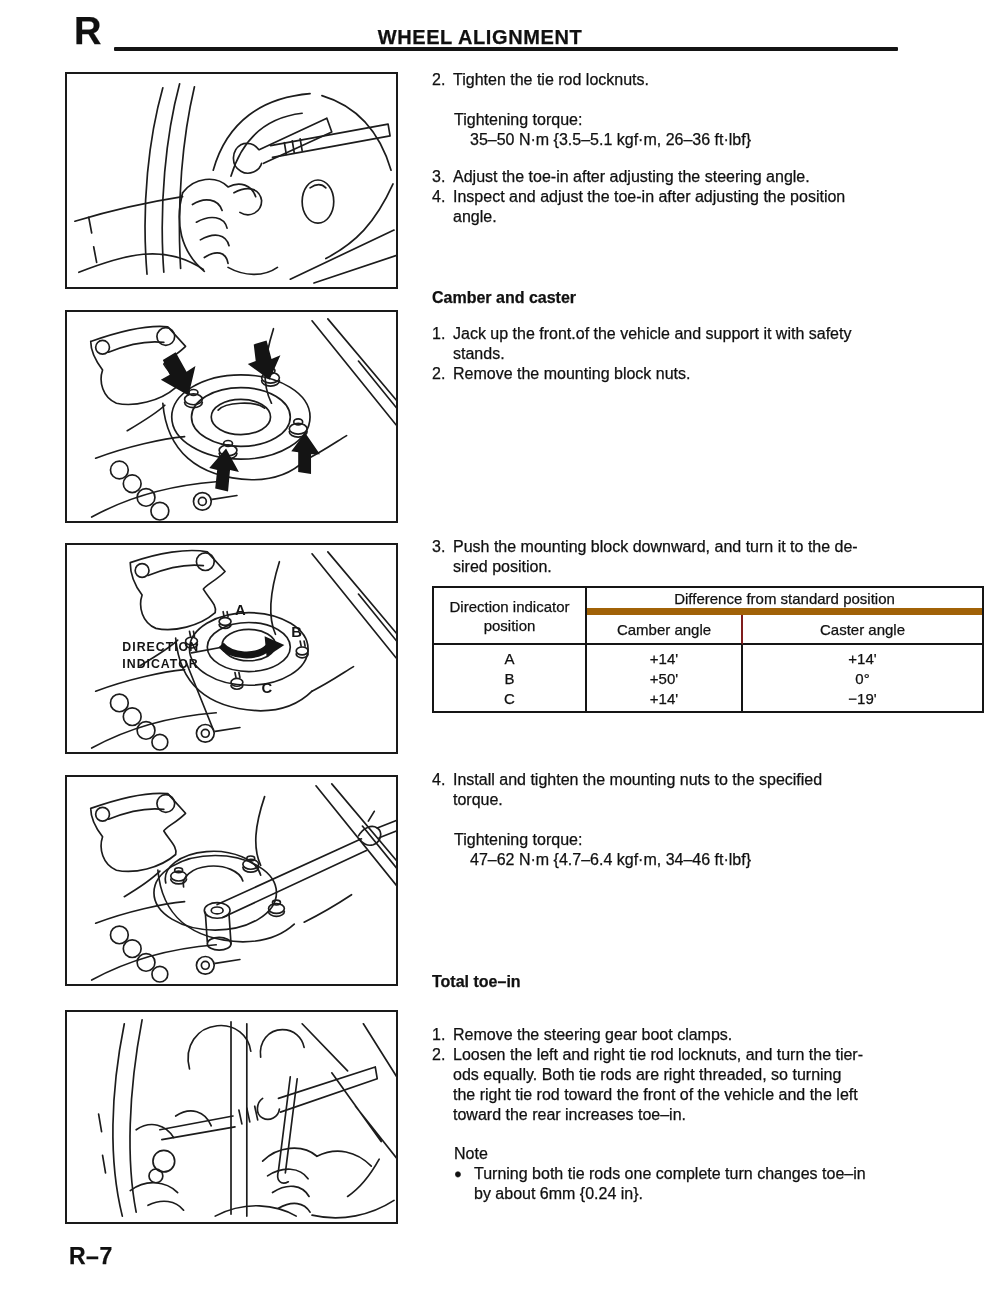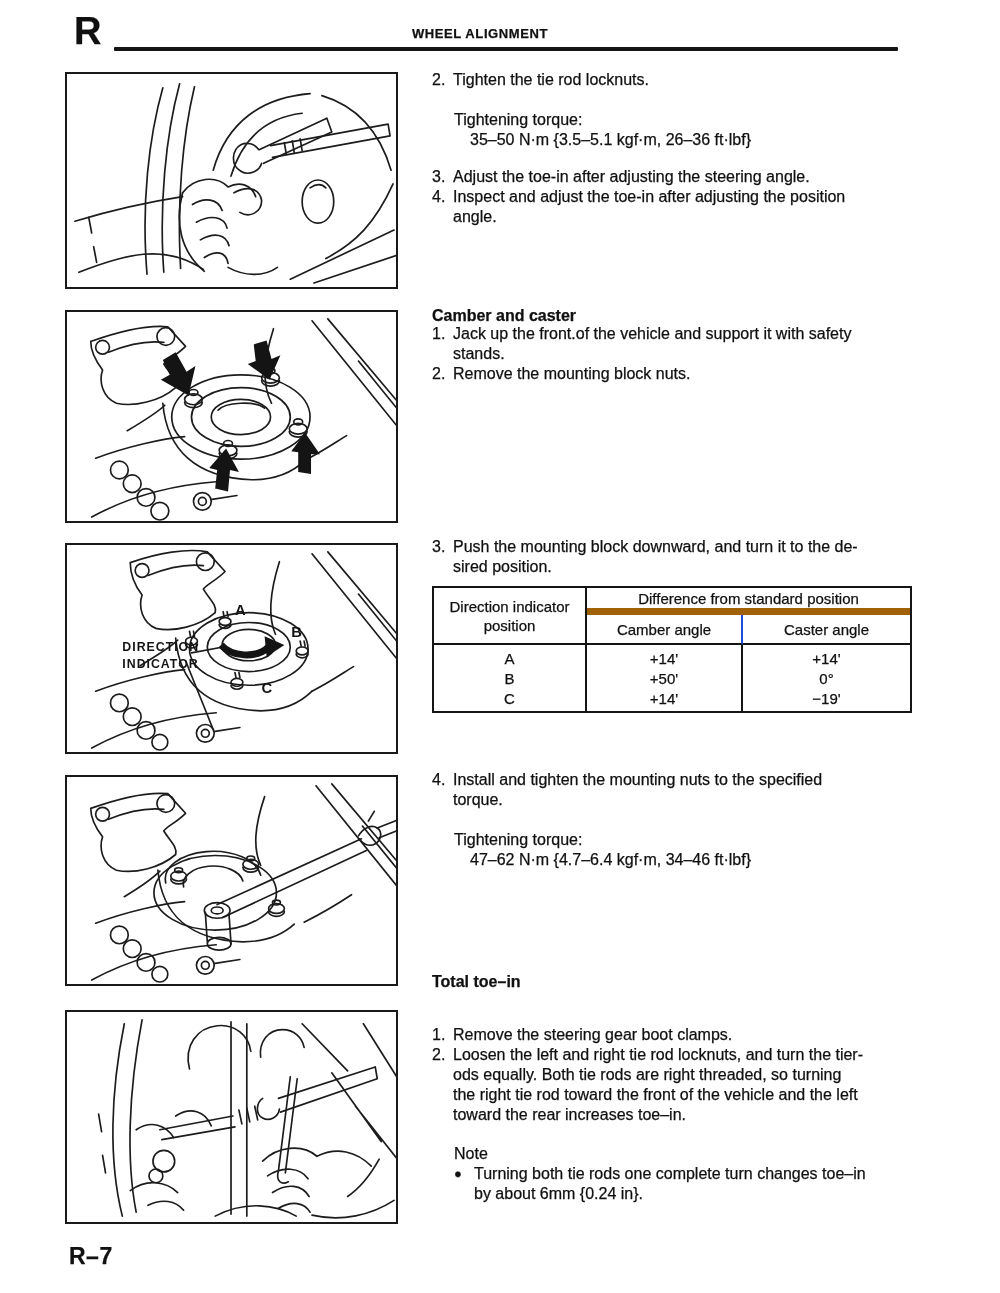--- a/index.html
+++ b/index.html
@@ -5,48 +5,48 @@
   * { box-sizing: border-box; }
   html,body { margin:0; padding:0; }
   body {
     width:1000px; height:1293px; background:#ffffff; position:relative;
     font-family:"Liberation Sans", sans-serif; color:#101010;
     -webkit-text-stroke:.25px #101010;
   }
   .abs { position:absolute; }
   
   .sec-letter { left:74px; top:10px; font-size:38px; font-weight:bold; letter-spacing:1px; }
-  .page-title { left:290px; top:26px; width:380px; text-align:center; font-size:13px; font-weight:bold; letter-spacing:.6px; }
+  .page-title { left:290px; top:26px; width:380px; text-align:center; font-size:20px; font-weight:bold; letter-spacing:.6px; }
   .head-rule  { left:114px; top:47px; width:784px; height:4px; background:#141414; border-radius:1px; }
   
   .fig { left:65px; width:333px; border:2.5px solid #1a1a1a; background:#fff; overflow:hidden; }
   .fig svg { display:block; width:100%; height:100%; }
   .ln { stroke:#1c1c1c; stroke-width:1.7; fill:none; stroke-linecap:round; stroke-linejoin:round; }
   .fat { fill:#141414; stroke:none; }
   .figtext { font-family:"Liberation Sans",sans-serif; font-weight:bold; fill:#141414; }
   
   .rc { left:432px; width:478px; font-size:16px; line-height:20px; }
   .step { display:flex; }
   .num  { width:21px; flex:none; }
   .pre  { white-space:pre; }
   .bold { font-weight:normal; }
   .ind1 { padding-left:22px; }
   .ind2 { padding-left:38px; }
   .heading { font-weight:bold; }
   .noteitem { display:flex; padding-left:22px; }
   .bullet { width:20px; flex:none; font-size:13px; line-height:20px; }
   
-  .spec-table { left:432px; top:586px; width:480px; height:127px;
+  .spec-table { left:432px; top:586px; width:552px; height:127px;
     border:2.5px solid #151515; display:grid;
     grid-template-columns:153px 156px 1fr; grid-template-rows:27px 30px 1fr;
     font-size:15px; background:#fff; }
   .tcell { display:flex; align-items:center; justify-content:center; text-align:center; }
   .th-col1 { grid-row:1 / span 2; grid-column:1; border-right:2.5px solid #151515; border-bottom:2.5px solid #151515; white-space:pre-line; line-height:19px; }
   .th-span { grid-row:1; grid-column:2 / span 2; border-bottom:7px solid #a16207; }
-  .th-camber { grid-row:2; grid-column:2; border-right:2px solid #1d4ed8; border-bottom:2.5px solid #151515; }
+  .th-camber { grid-row:2; grid-column:2; border-right:2px solid #7f1d1d; border-bottom:2.5px solid #151515; }
   .th-caster { grid-row:2; grid-column:3; border-bottom:2.5px solid #151515; }
   .tbody-col { display:block; text-align:center; padding-top:4px; line-height:20px; }
   .tb1 { grid-column:1; border-right:2.5px solid #151515; }
   .tb2 { grid-column:2; border-right:2px solid #151515; }
   .tb3 { grid-column:3; }
   
   .page-num { left:69px; top:1243px; font-size:23px; font-weight:bold; letter-spacing:.5px; }
 </style>
 </head>
 <body>
@@ -269,21 +269,21 @@
   <div class="abs step" style="top:167px;">
     <span class="num">3.</span>
     <div class="pre">Adjust the toe-in after adjusting the steering angle.</div>
   </div>
   <div class="abs step" style="top:187px;">
     <span class="num">4.</span>
     <div class="pre">Inspect and adjust the toe-in after adjusting the position
 angle.</div>
   </div>
 
-  <div class="abs heading" style="top:306px;">Camber and caster</div>
+  <div class="abs heading" style="top:288px;">Camber and caster</div>
   <div class="abs step" style="top:324px;">
     <span class="num">1.</span>
     <div class="pre">Jack up the front.of the vehicle and support it with safety
 stands.</div>
   </div>
   <div class="abs step" style="top:364px;">
     <span class="num">2.</span>
     <div class="pre">Remove the mounting block nuts.</div>
   </div>
   <div class="abs step" style="top:537px;">

